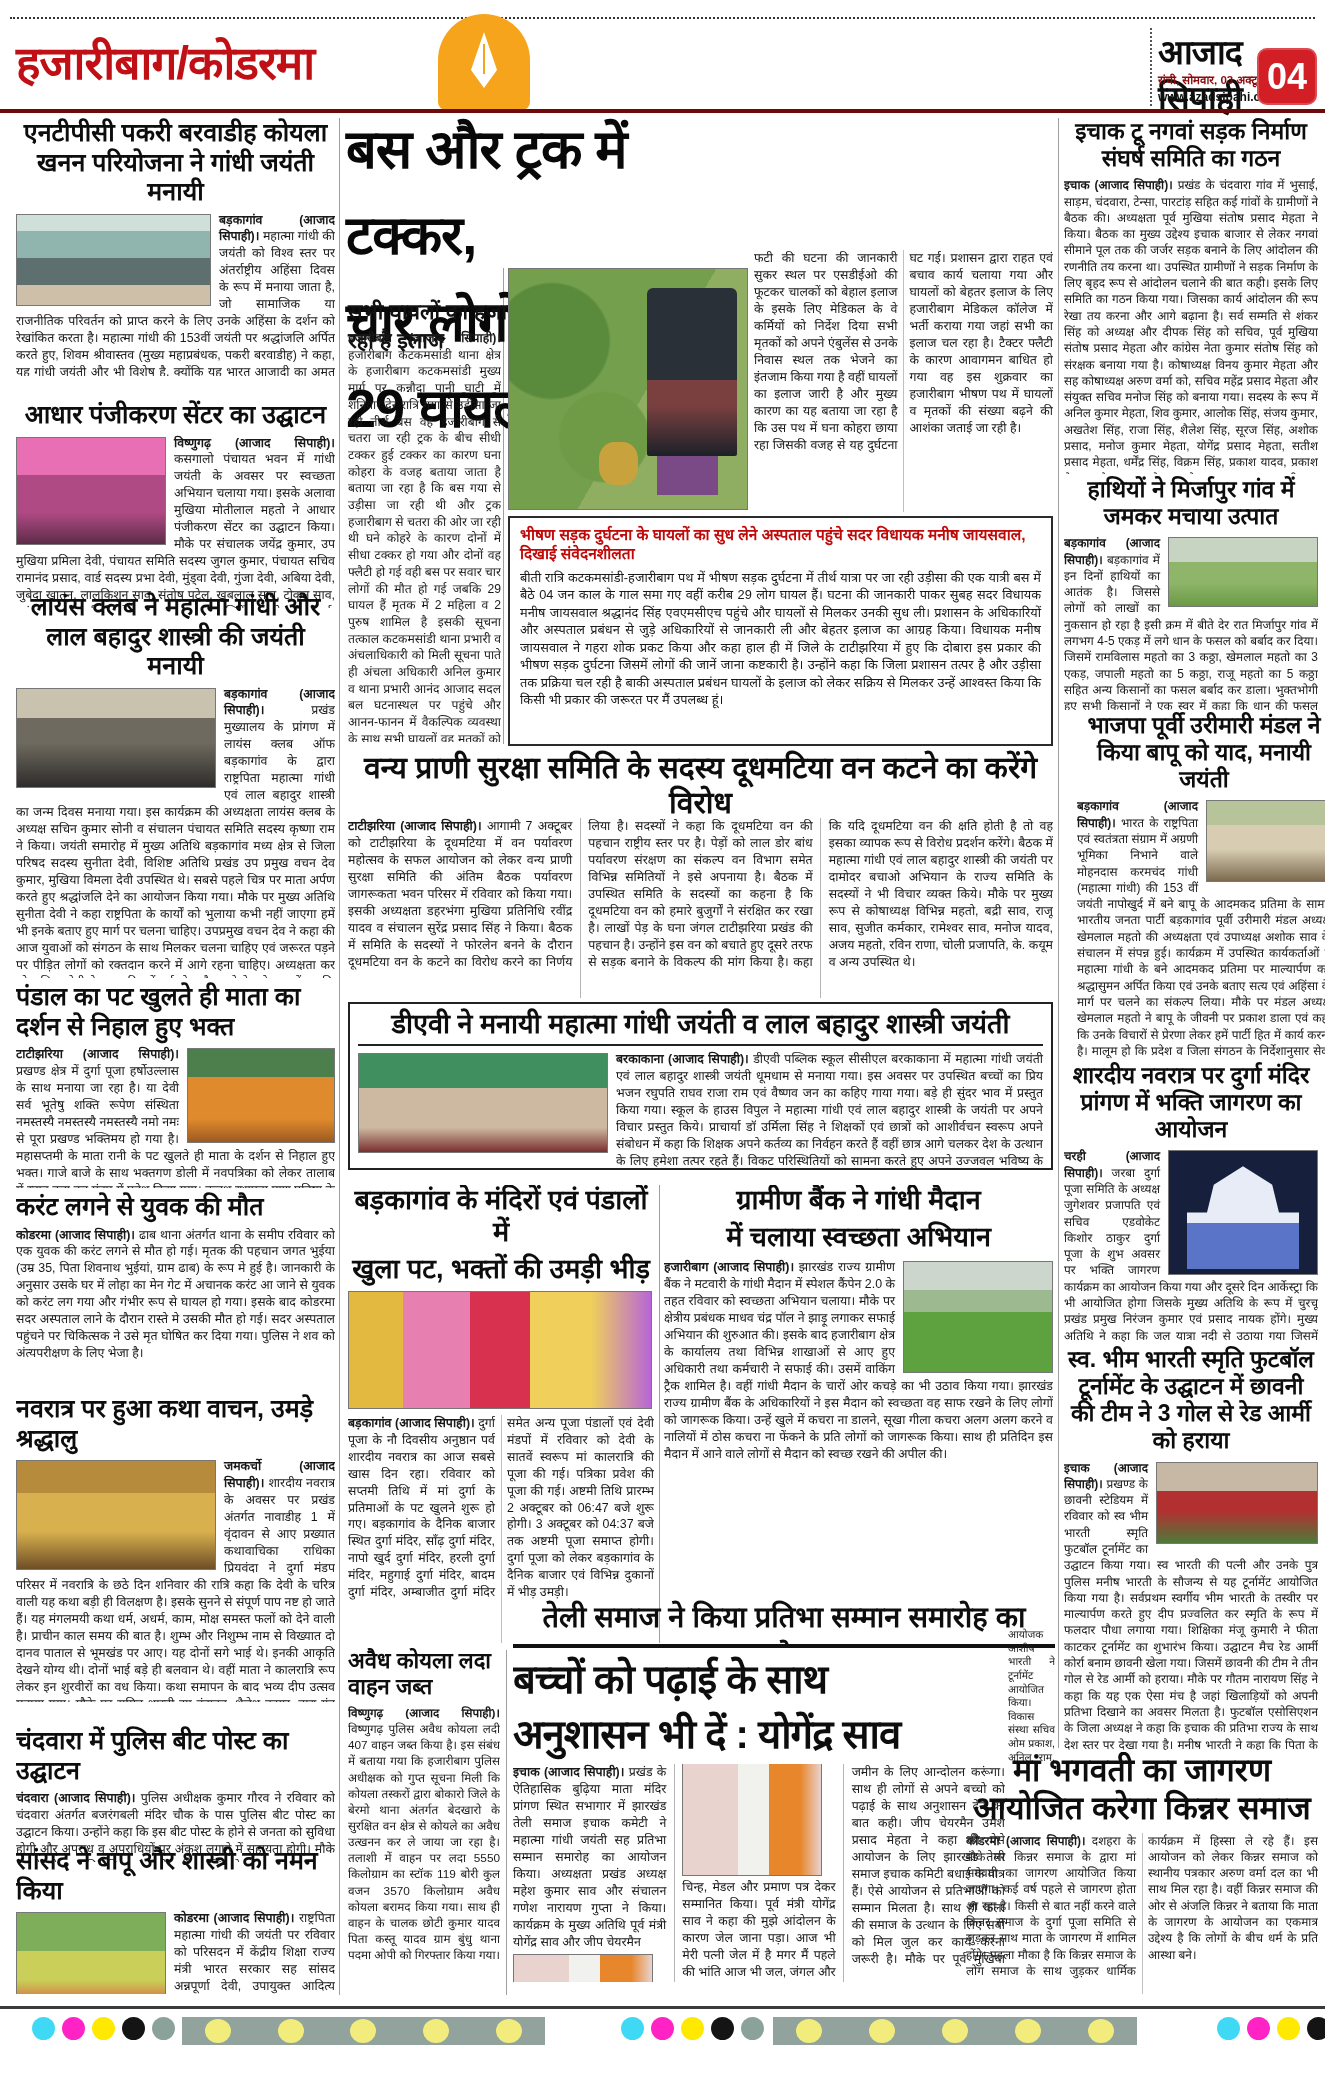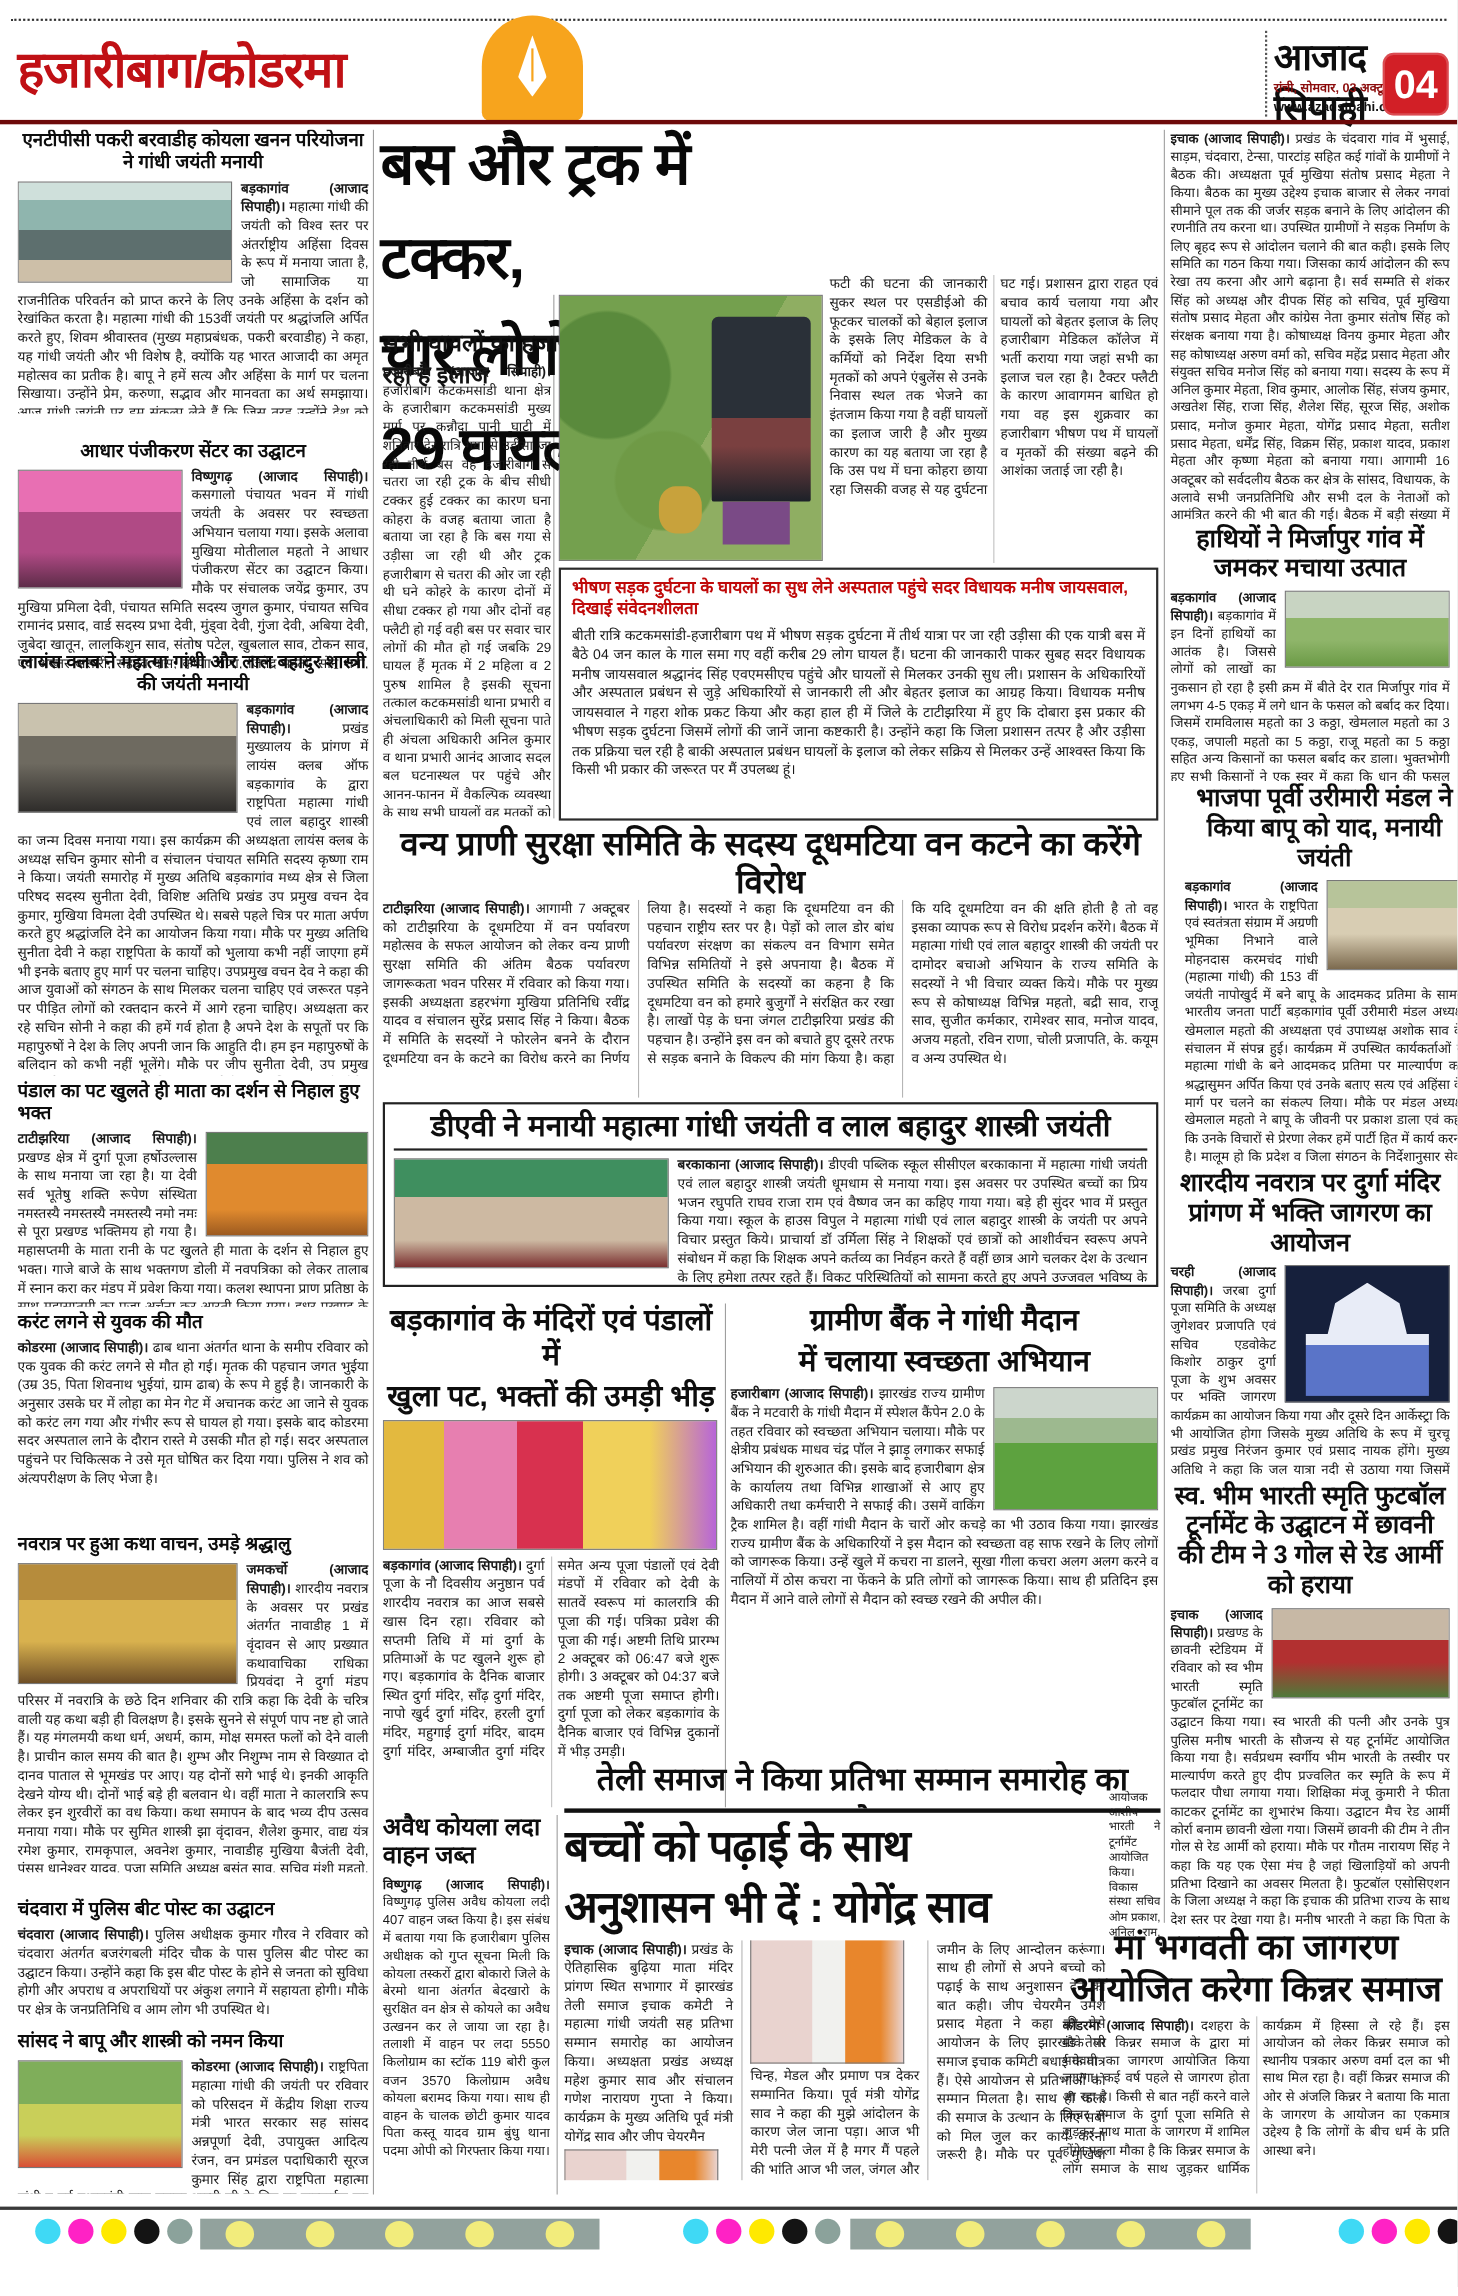--- a/index.html
+++ b/index.html
@@ -27,21 +27,21 @@
                 box-shadow:inset 0 0 0 2px #fff3; }
   .header-rule { position:absolute; left:0; top:109px; width:1325px; height:4px; background:#6e0a0a; }
   
   .vrule { position:absolute; width:1px; background:#9f9f9f; }
   .footer-rule { position:absolute; left:0; top:2006px; width:1325px; height:3px; background:#3a3a3a; }
   
   .article h3 { font-weight:bold; color:#0d0d0d; text-align:center; line-height:1.18; margin-bottom:5px; }
   .h-left { text-align:left !important; }
   .body { font-size:12.4px; line-height:1.37; text-align:justify; color:#191919; }
   .dateline { font-weight:bold; }
-  .sz25 h3 { font-size:17px; }
+  .sz25 h3 { font-size:25px; }
   .sz22 h3 { font-size:22px; }
   .photo { border:1px solid #777; }
   .ph-l { float:left; margin:2px 8px 3px 0; }
   .ph-r { float:right; margin:2px 0 3px 8px; }
   
   .lead-h { position:absolute; left:346px; top:106px; width:402px; font-size:54px; font-weight:bold; color:#080808; line-height:1.6; letter-spacing:-1px; }
   .lead-sub { position:absolute; left:348px; top:296px; width:402px; font-size:21.5px; font-weight:bold; color:#111; }
   .lead-box { border:2px solid #2b2b2b; padding:7px 10px; }
   .caption { color:#c00a0a; font-weight:bold; font-size:15.5px; line-height:1.25; margin-bottom:5px; }
   .cols2 { columns:2; column-gap:12px; column-rule:1px solid #c0c0c0; }
@@ -260,20 +260,21 @@
       <span class="dateline">इचाक (आजाद सिपाही)।</span>
       <span>प्रखंड के ऐतिहासिक बुढ़िया माता मंदिर प्रांगण स्थित सभागार में झारखंड तेली समाज इचाक कमेटी ने महात्मा गांधी जयंती सह प्रतिभा सम्मान समारोह का आयोजन किया। अध्यक्षता प्रखंड अध्यक्ष महेश कुमार साव और संचालन गणेश नारायण गुप्ता ने किया। कार्यक्रम के मुख्य अतिथि पूर्व मंत्री योगेंद्र साव और जीप चेयरमैन</span>
       <span class="photo px-teli" style="display:block;width:140px;height:140px;margin:3px 0;"></span>
       <span>चिन्ह, मेडल और प्रमाण पत्र देकर सम्मानित किया। पूर्व मंत्री योगेंद्र साव ने कहा की मुझे आंदोलन के कारण जेल जाना पड़ा। आज भी मेरी पत्नी जेल में है मगर मैं पहले की भांति आज भी जल, जंगल और जमीन के लिए आन्दोलन करूंगा। साथ ही लोगों से अपने बच्चो को पढ़ाई के साथ अनुशासन देने की बात कही। जीप चेयरमैन उमेश प्रसाद मेहता ने कहा की ऐसे आयोजन के लिए झारखंड तेली समाज इचाक कमिटी बधाई के पात्र हैं। ऐसे आयोजन से प्रतिभाओं को सम्मान मिलता है। साथ ही कला की समाज के उत्थान के लिए सबों को मिल जुल कर कार्य करना जरूरी है। मौके पर पूर्व मुखिया सुनील मेहता, डेगनारायण साव, दीपक साव, राजेंद्र साव, ज्ञानी साव, रामू साव, पप्पू साव, मानकी साव, उदय साव आदि उपस्थित थे। अतिथियों को अंग वस्त्र और स्मृति चिन्ह देकर सम्मानित किया। उसके बाद मुख्य अतिथि ने समाज में उत्कृष्ट कार्य करने वालों को स्मृति चिन्ह भेंट किया।</span>
     </div>
   </div>
 
   <div class="abs body" style="left:1008px;top:1628px;width:47px;height:134px;font-size:10.5px;line-height:1.3;">आयोजक आशीष भारती ने टूर्नामेंट आयोजित किया। विकास संस्था सचिव ओम प्रकाश, अनिल राम, रमेश गुप्ता, नरेश राम, उप सचिव आनंद कुमार पासवान।</div>
 
   <div class="abs article r-head" style="left:1064px;top:118px;width:254px;height:356px;">
+    <h3>इचाक टू नगवां सड़क निर्माण संघर्ष समिति का गठन</h3>
     <div class="body" style="font-size:11.9px;">
       <span class="dateline">इचाक (आजाद सिपाही)।</span>
       <span>प्रखंड के चंदवारा गांव में भुसाई, साड़म, चंदवारा, टेन्सा, पारटांड़ सहित कई गांवों के ग्रामीणों ने बैठक की। अध्यक्षता पूर्व मुखिया संतोष प्रसाद मेहता ने किया। बैठक का मुख्य उद्देश्य इचाक बाजार से लेकर नगवां सीमाने पूल तक की जर्जर सड़क बनाने के लिए आंदोलन की रणनीति तय करना था। उपस्थित ग्रामीणों ने सड़क निर्माण के लिए बृहद रूप से आंदोलन चलाने की बात कही। इसके लिए समिति का गठन किया गया। जिसका कार्य आंदोलन की रूप रेखा तय करना और आगे बढ़ाना है। सर्व सम्मति से शंकर सिंह को अध्यक्ष और दीपक सिंह को सचिव, पूर्व मुखिया संतोष प्रसाद मेहता और कांग्रेस नेता कुमार संतोष सिंह को संरक्षक बनाया गया है। कोषाध्यक्ष विनय कुमार मेहता और सह कोषाध्यक्ष अरुण वर्मा को, सचिव महेंद्र प्रसाद मेहता और संयुक्त सचिव मनोज सिंह को बनाया गया। सदस्य के रूप में अनिल कुमार मेहता, शिव कुमार, आलोक सिंह, संजय कुमार, अखतेश सिंह, राजा सिंह, शैलेश सिंह, सूरज सिंह, अशोक प्रसाद, मनोज कुमार मेहता, योगेंद्र प्रसाद मेहता, सतीश प्रसाद मेहता, धर्मेंद्र सिंह, विक्रम सिंह, प्रकाश यादव, प्रकाश मेहता और कृष्णा मेहता को बनाया गया। आगामी 16 अक्टूबर को सर्वदलीय बैठक कर क्षेत्र के सांसद, विधायक, के अलावे सभी जनप्रतिनिधि और सभी दल के नेताओं को आमंत्रित करने की भी बात की गई। बैठक में बड़ी संख्या में लोग उपस्थित थे।</span>
     </div>
   </div>
 
   <div class="abs article r-head" style="left:1064px;top:476px;width:254px;height:234px;">
     <h3>हाथियों ने मिर्जापुर गांव में जमकर मचाया उत्पात</h3>
     <div class="body" style="font-size:11.9px;">
       <div class="photo ph-r px-field" style="width:150px;height:70px;"></div>

